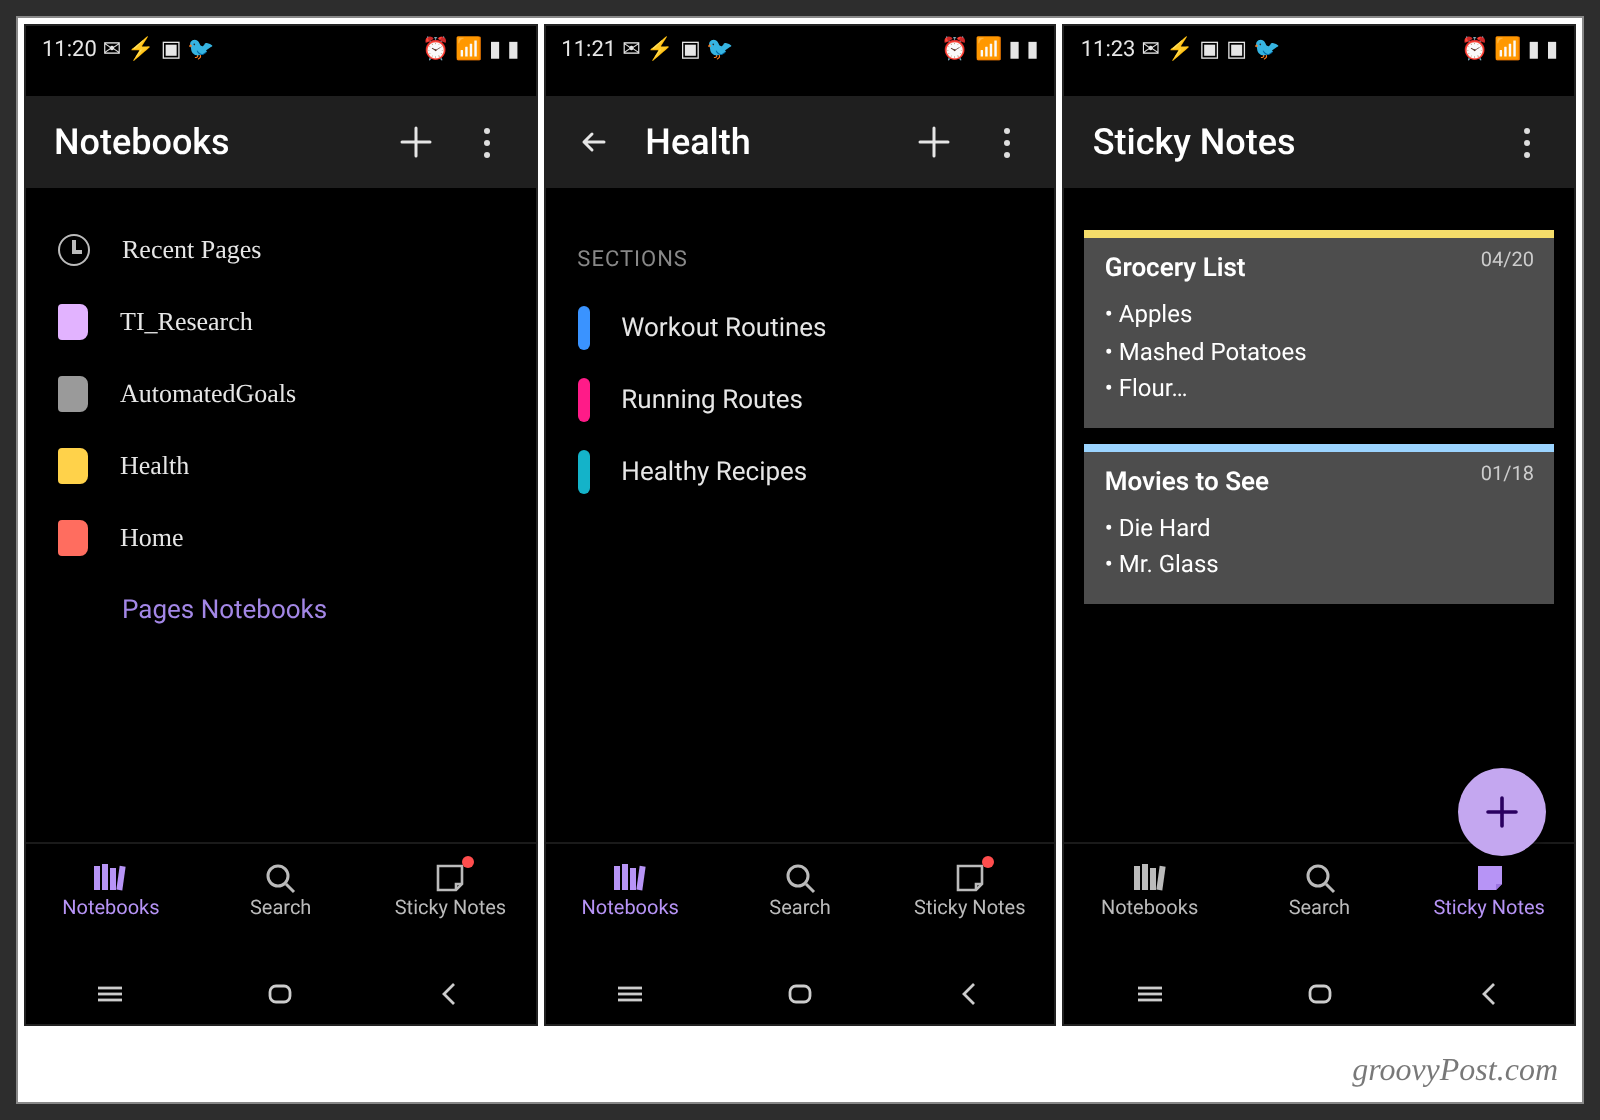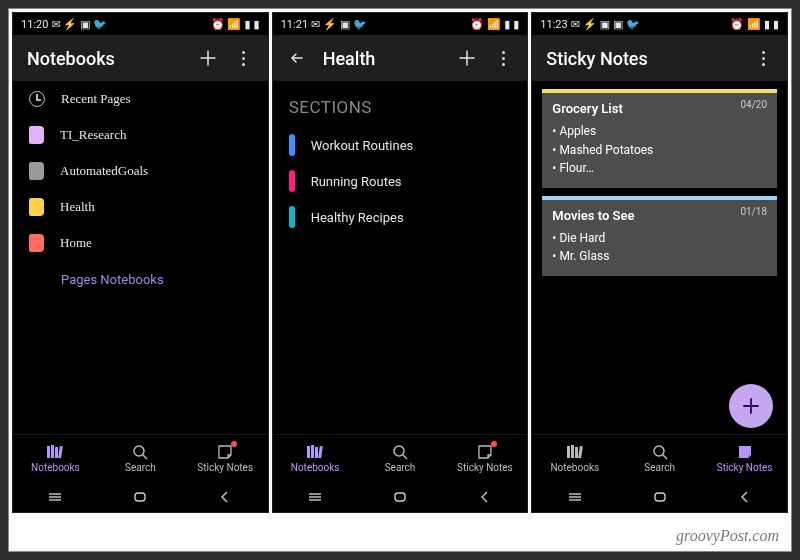--- a/index.html
+++ b/index.html
@@ -1,19 +1,19 @@
 <!DOCTYPE html>
 <html><head>
 <meta charset="utf-8">
 <style>
   * { margin:0; padding:0; box-sizing:border-box; }
   body { background:#2d2d2d; width:800px; height:560px; font-family: -apple-system, "Segoe UI", Roboto, sans-serif; overflow:hidden; position:relative;}
   .frame { position:absolute; inset:8px; background:#fff; border:1px solid #888; }
   .panels { position:absolute; top:3px; left:3px; right:3px; bottom:38px; display:flex; gap:3px; }
-  .phone { flex:1; background:#000; border:1px solid #222; display:flex; flex-direction:column; color:#e6e6e6; position:relative; overflow:hidden;}
+  .phone { flex:1; background:#000; border:1px solid #222; display:flex; flex-direction:column; color:#e6e6e6; position:relative; overflow:hidden;gap:13px;}
   
   .status { height:22px; display:flex; justify-content:space-between; align-items:center; padding:0 8px; font-size:11px; background:#000;}
   .status .right { display:flex; gap:3px; align-items:center; }
   .status .left { display:flex; gap:3px; align-items:center; }
   .sb-ico { display:inline-block; }
   
   .header { height:46px; background:#1f1f1f; display:flex; align-items:center; padding:0 14px; gap:16px;}
   .header .title { font-size:18px; font-weight:500; flex:1; color:#fff;}
   .hicon { width:20px; height:20px; display:flex; align-items:center; justify-content:center; color:#e6e6e6;}
   .dots { display:flex; flex-direction:column; gap:3px;}
@@ -23,21 +23,21 @@
   .row { display:flex; align-items:center; height:36px; padding:0 16px; gap:16px; font-size:13px;font-family:Liberation Serif, serif;}
   .row .nbicon { width:15px; height:18px; border-radius:2px 4px 4px 2px; position:relative;}
   .nb-purple .nbicon{ background:#e2b3ff; }
   .nb-grey .nbicon{ background:#9a9a9a; }
   .nb-yellow .nbicon{ background:#ffd24a; }
   .nb-red .nbicon{ background:#ff6d5f; }
   .recent-ico { width:16px;height:16px;border:1.5px solid #bbb;border-radius:50%;position:relative;}
   .recent-ico:after{content:'';position:absolute;left:6px;top:2px;width:1.5px;height:6px;background:#bbb;}
   .recent-ico:before{content:'';position:absolute;left:6px;top:7px;width:5px;height:1.5px;background:#bbb;}
   .more-row{ padding-left:48px; color:#a387e6; font-size:13px; height:36px; display:flex; align-items:center;}
-  .section-label{ font-size:17px; color:#888; letter-spacing:0.5px; padding:16px 16px 10px;}
+  .section-label{ font-size:11px; color:#888; letter-spacing:0.5px; padding:16px 16px 10px;}
   .srow{ display:flex; align-items:center; height:36px; padding:0 16px; gap:16px; font-size:13px;}
   .sicon{ width:6px; height:22px; border-radius:3px;}
   .s-blue{background:#3a93ff;}
   .s-magenta{background:#ff1b88;}
   .s-cyan{background:#14b3c9;}
   
   .note{ margin:8px 10px 0; background:#4d4d4d; border-top:4px solid; padding:8px 10px 10px; color:#fff; position:relative;}
   .note .ntitle{ font-weight:600; font-size:13px; margin-bottom:6px;}
   .note .ndate{ position:absolute; right:10px; top:6px; font-size:10px; color:#ccc;}
   .note ul{ list-style:none; font-size:12px; line-height:1.55;}

